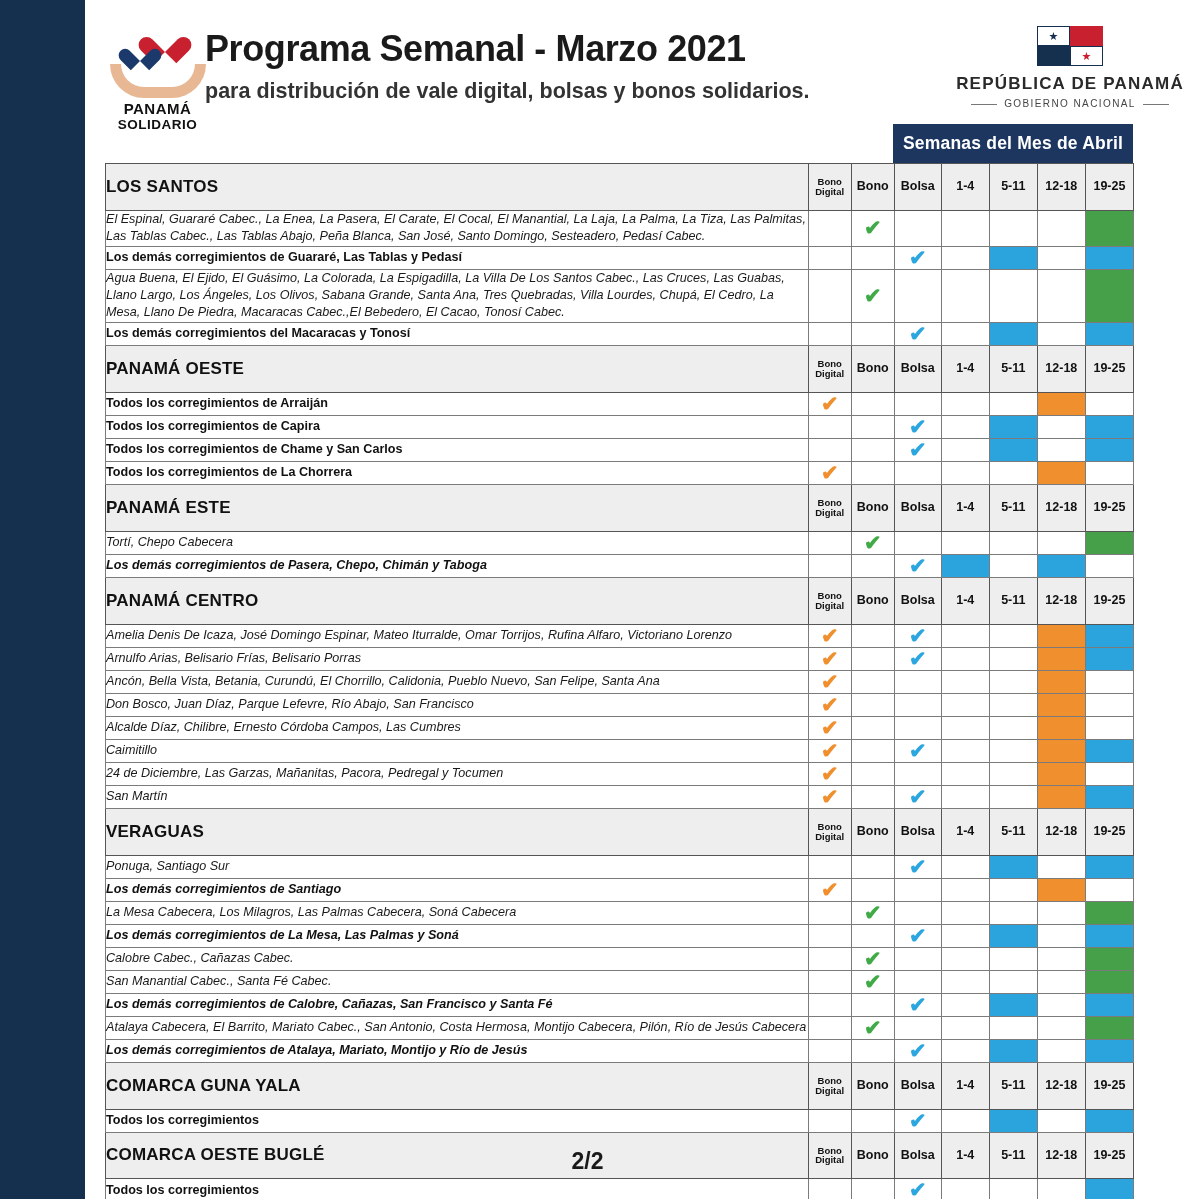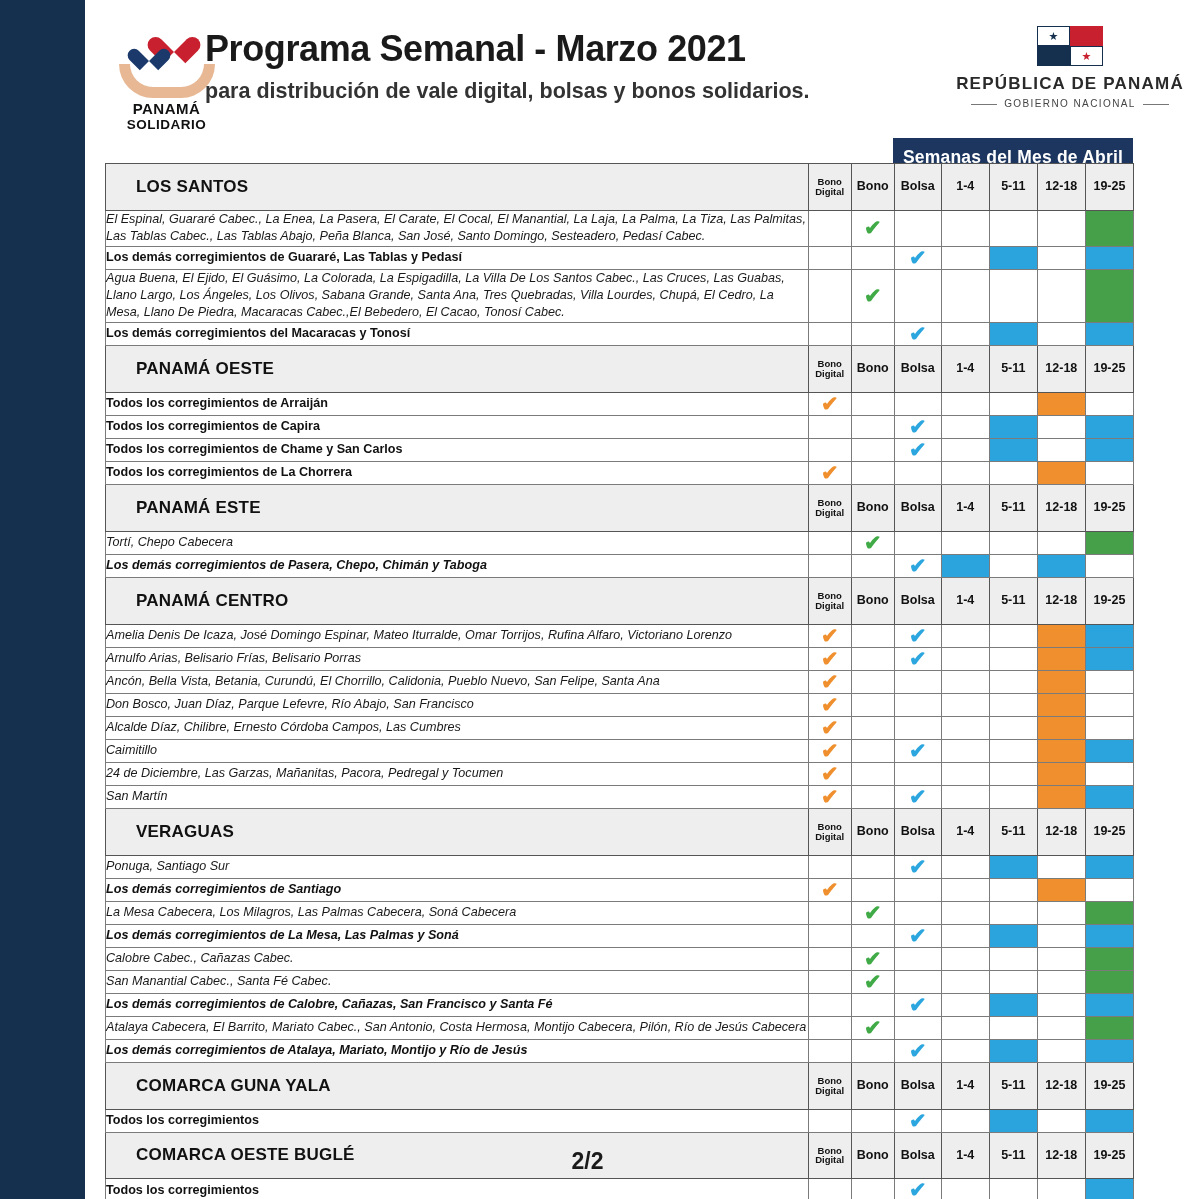--- a/index.html
+++ b/index.html
@@ -13,21 +13,21 @@
 
   
   .sidebar {
     position: absolute; left:0; top:0; width:85px; height:1199px;
     background:#15304f;
   }
 
   
   .header { position:absolute; left:85px; top:0; width:1115px; height:125px; }
 
-  .logo-ps { position:absolute; left:29px; top:22px; width:105px; height:110px; }
+  .logo-ps { position:absolute; left:20px; top:22px; width:105px; height:110px; }
   .logo-ps .hearts { position:relative; width:105px; height:52px; }
   .heart { position:absolute; width:26px; height:24px; }
   .heart::before, .heart::after{
     content:""; position:absolute; top:0; width:13px; height:21px;
     border-radius:13px 13px 0 0;
   }
   .heart::before{ left:13px; transform-origin:0 100%; transform:rotate(45deg); }
   .heart::after { left:0;    transform-origin:100% 100%; transform:rotate(-45deg); }
   .heart.red   { left:44px; top:4px;  width:32px; height:30px;}
   .heart.red::before,.heart.red::after{ background:#c8202e; width:16px;height:26px;border-radius:16px 16px 0 0;}
@@ -67,41 +67,41 @@
   .star.blue{ color:#15304f; } .star.red{ color:#c8202e; }
   .gov-t1{ font-size:17px; font-weight:bold; color:#2a2a2a; letter-spacing:1.2px; }
   .gov-t2{ font-size:10px; color:#444; letter-spacing:1.4px; margin-top:4px;}
   .gov-t2 .dash{ display:inline-block; width:26px; height:1px; background:#777;
                  vertical-align:middle; margin:0 7px; }
 
   
   .banner{
     position:absolute; left:893px; top:124px; width:240px; height:39px;
     background:#1c3660; color:#fff; font-size:17.5px; font-weight:bold;
-    display:flex; align-items:center; justify-content:center; letter-spacing:.2px;margin-top:14px;
+    display:flex; align-items:center; justify-content:center; letter-spacing:.2px;
   }
 
   
   table.prog{
     position:absolute; left:105px; top:163px; width:1029px;
     border-collapse:collapse; table-layout:fixed;
   }
   table.prog td{
     border:1px solid #7b7b7b; vertical-align:middle; background:#fff;
     padding:0;
   }
   .c-name{ width:702px; padding:5px 10px; }
   .c-sm  { width:43px; }
   .c-bol { width:47px; }
   .c-wk  { width:48px; }
 
   
   tr.sect td{ background:#eeeeee; border-color:#555; }
   tr.sect td.c-name{ font-size:17px; font-weight:bold; color:#111;
-                     letter-spacing:.2px; padding:7px 30px;margin-left:32px; }
+                     letter-spacing:.2px; padding:7px 0;margin-left:32px; }
   tr.sect td.hd{
     text-align:center; font-size:12.5px; font-weight:bold; color:#111;
     background:#eeeeee; line-height:1.05; padding:13px 0;
   }
   tr.sect td.hd.tiny{ font-size:9.5px; }
 
   
   td.c-name .ital{ font-style:italic; font-size:12.6px; color:#1a1a1a; line-height:1.38; }
   td.c-name .bold{ font-weight:bold; font-size:12.6px; color:#111; line-height:1.38; }
   td.c-name .boldital{ font-weight:bold; font-style:italic; font-size:12.6px; color:#111; line-height:1.38; }

